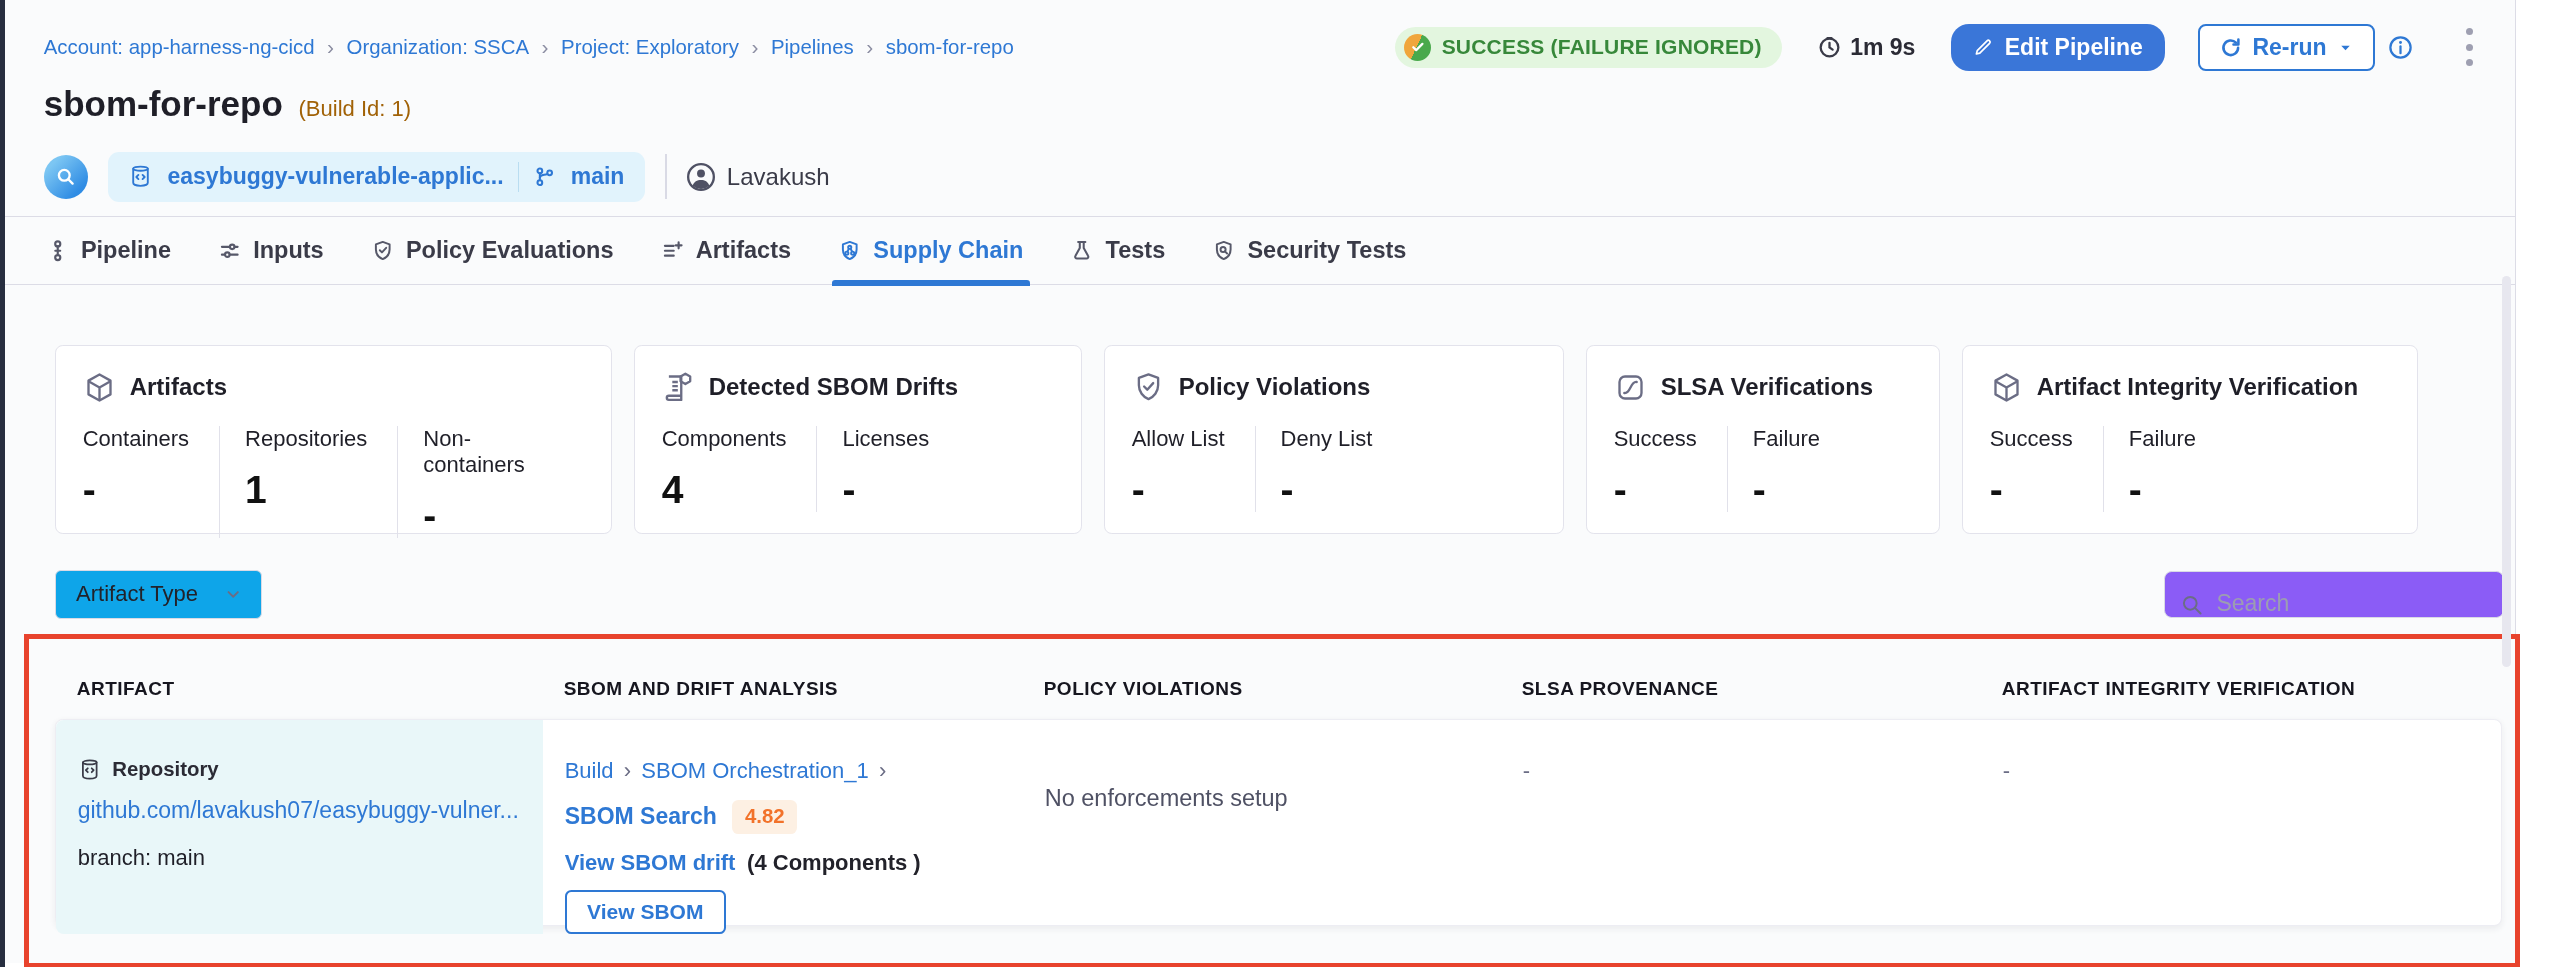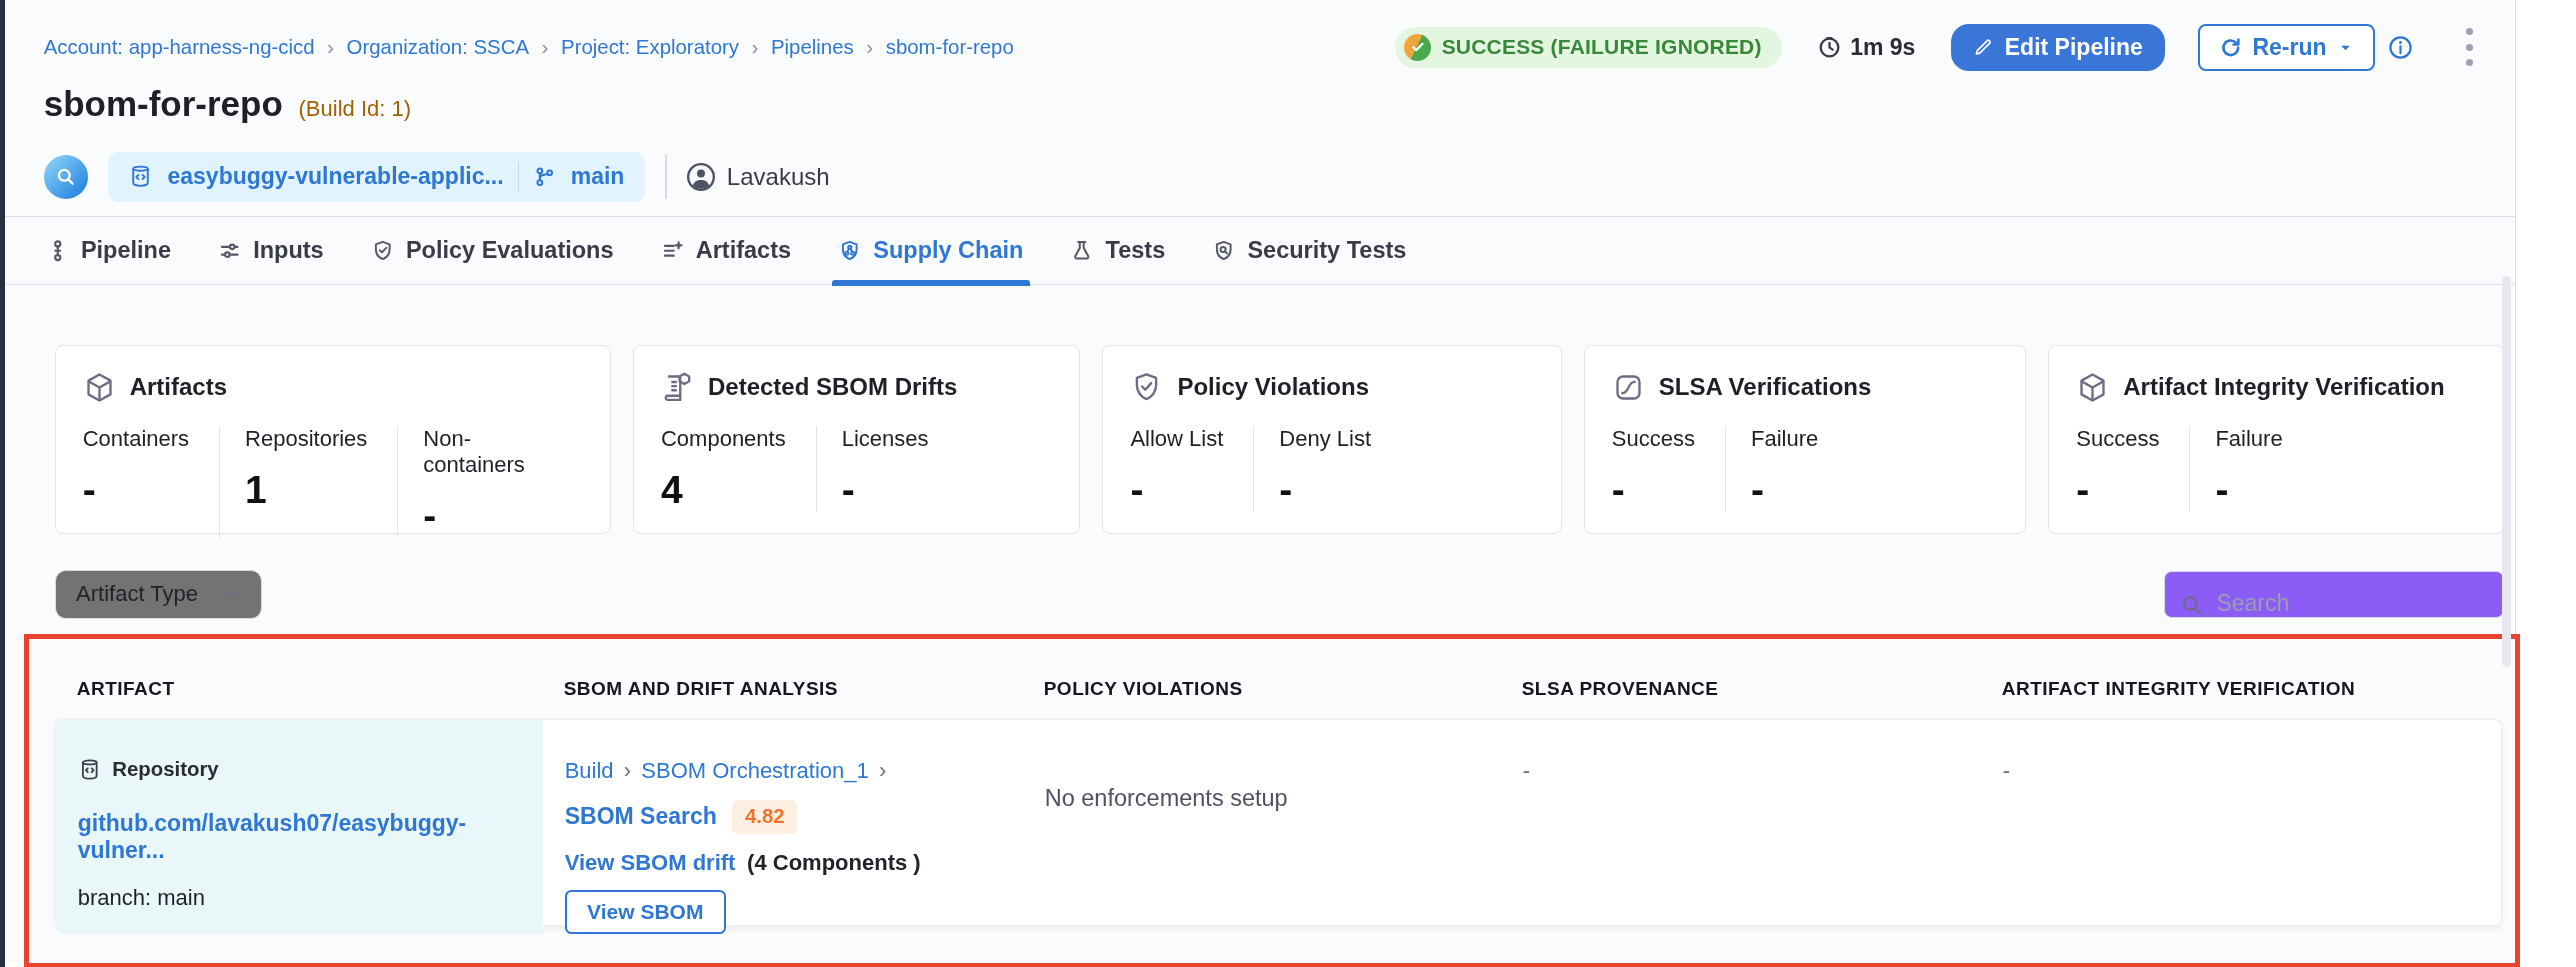--- a/index.html
+++ b/index.html
@@ -52,49 +52,49 @@
   .tab { display:flex; align-items:center; gap:11.7px; font-size:23.5px; font-weight:600; color:#3a3b48; height:100%; position:relative; cursor:pointer; }
   .tab .ticon { color:#565869; }
   .tab.active { color:#2e78d4; }
   .tab.active .ticon { color:#2e78d4; }
   .tab.active::after { content:""; position:absolute; left:-6.3px; right:-6.3px; bottom:-1.6px; height:5.5px; background:#2e78d4; border-radius:3.1px 3.1px 0 0; }
 
   
   .cards-row { display:flex; gap:22px; margin:60px 11px 0 50px; }
   .card { background:#fff; border:1.6px solid #e3e3ec; border-radius:7.8px; height:189px; padding:25px 27px 0 27px; }
   .card:nth-child(1){ width:557px; } .card:nth-child(2){ width:448px; }
-  .card:nth-child(3){ width:460px; } .card:nth-child(4){ width:443px; } .card:nth-child(5){ width:456px; }
+  .card:nth-child(3){ width:460px; } .card:nth-child(4){ width:354px; } .card:nth-child(5){ width:456px; }
   .card-title { display:flex; align-items:center; gap:14px; font-size:24px; font-weight:700; color:#1f1f28; }
   .card-title .cicon { color:#6b6d85; }
   .card-stats { display:flex; margin-top:22px; }
   .stat { padding-right:30px; border-right:1.6px solid #e1e1ea; }
   .stat + .stat { padding-left:25px; }
   .stat:last-child { border-right:none; }
   .stat-label { font-size:22px; color:#1f1f28; }
   .stat-value { font-size:39px; font-weight:700; margin-top:15.7px; color:#111; }
 
   
   .filter-row { display:flex; justify-content:space-between; align-items:center; margin:36px 11px 0 50px; }
-  .dropdown { width:207px; height:49px; background:#737373; border:1.6px solid #d9dae5; border-radius:11px; display:flex; align-items:center; justify-content:space-between; padding:0 17px 0 20.4px; font-size:22px; color:#22222a; cursor:pointer; }
+  .dropdown { width:207px; height:49px; background:#0ea5e9; border:1.6px solid #d9dae5; border-radius:6px; display:flex; align-items:center; justify-content:space-between; padding:0 17px 0 20.4px; font-size:22px; color:#22222a; cursor:pointer; }
   .dropdown .chev { color:#6b6d85; }
   .search-box { width:340px; height:47px; background:#8b5cf6; border:1.6px solid #d9dae5; border-radius:7.8px; display:flex; align-items:flex-end; gap:12.5px; padding:0 15.7px; }
   .search-box .sicon { color:#6b6d85; }
   .search-box input { flex:1; border:none; outline:none; background:transparent; font-family:"Liberation Sans",sans-serif; font-size:23px; color:#22222a; }
   .search-box input::placeholder { color:#9c9db2; }
 
   
   .annotation { margin:15px 0 0 19px; width:2496px; height:334px; border:5.5px solid #e8432d; }
   .table-head { display:grid; grid-template-columns:487px 480px 478px 480px 1fr; margin:39px 0 0 26px; }
   .th { font-size:19px; font-weight:700; letter-spacing:0.5px; color:#16161f; padding-left:22px; }
   .row-card { display:grid; grid-template-columns:487px 480px 478px 480px 1fr; margin:19px 0 0 26px; width:2447px; height:207px; background:#fff; border:0.8px solid #ededf3; border-radius:7.8px; box-shadow:0 2.3px 6.3px rgba(40,41,61,.07); }
   .cell { padding:38px 22px 0 22px; }
   .cell-artifact { background:#e9f7f9; border-radius:7.8px 0 0 7.8px; }
   .artifact-type { display:flex; align-items:center; gap:11px; font-size:20.4px; font-weight:600; color:#2b2b35; }
   .artifact-type .ricon { color:#3a3b48; }
-  .artifact-link { margin-top:29px; font-size:23px; font-weight:700; color:#2e78d4; cursor:pointer; }
+  .artifact-link { margin-top:16px; font-size:23px; font-weight:400; color:#2e78d4; cursor:pointer; }
   .artifact-branch { margin-top:20.4px; font-size:22px; color:#1f1f28; }
   .sbom-crumbs { display:flex; align-items:center; font-size:22px; color:#2e78d4; }
   .sbom-crumbs .sc { cursor:pointer; }
   .sbom-crumbs .sc::after { content:"›"; color:#6b6d85; margin:0 10.2px; }
   .score-row { display:flex; align-items:center; gap:15.7px; margin-top:15.7px; }
   .score-label { font-size:23px; font-weight:700; color:#2e78d4; cursor:pointer; }
   .score-badge { background:#fdf0e3; color:#f2722a; font-size:20.4px; font-weight:700; padding:5.5px 12.5px; border-radius:6.3px; }
   .drift-row { display:flex; align-items:center; gap:11.7px; margin-top:16.4px; font-size:22px; }
   .drift-link { color:#2e78d4; font-weight:600; cursor:pointer; }
   .components { color:#22222a; font-weight:600; }

